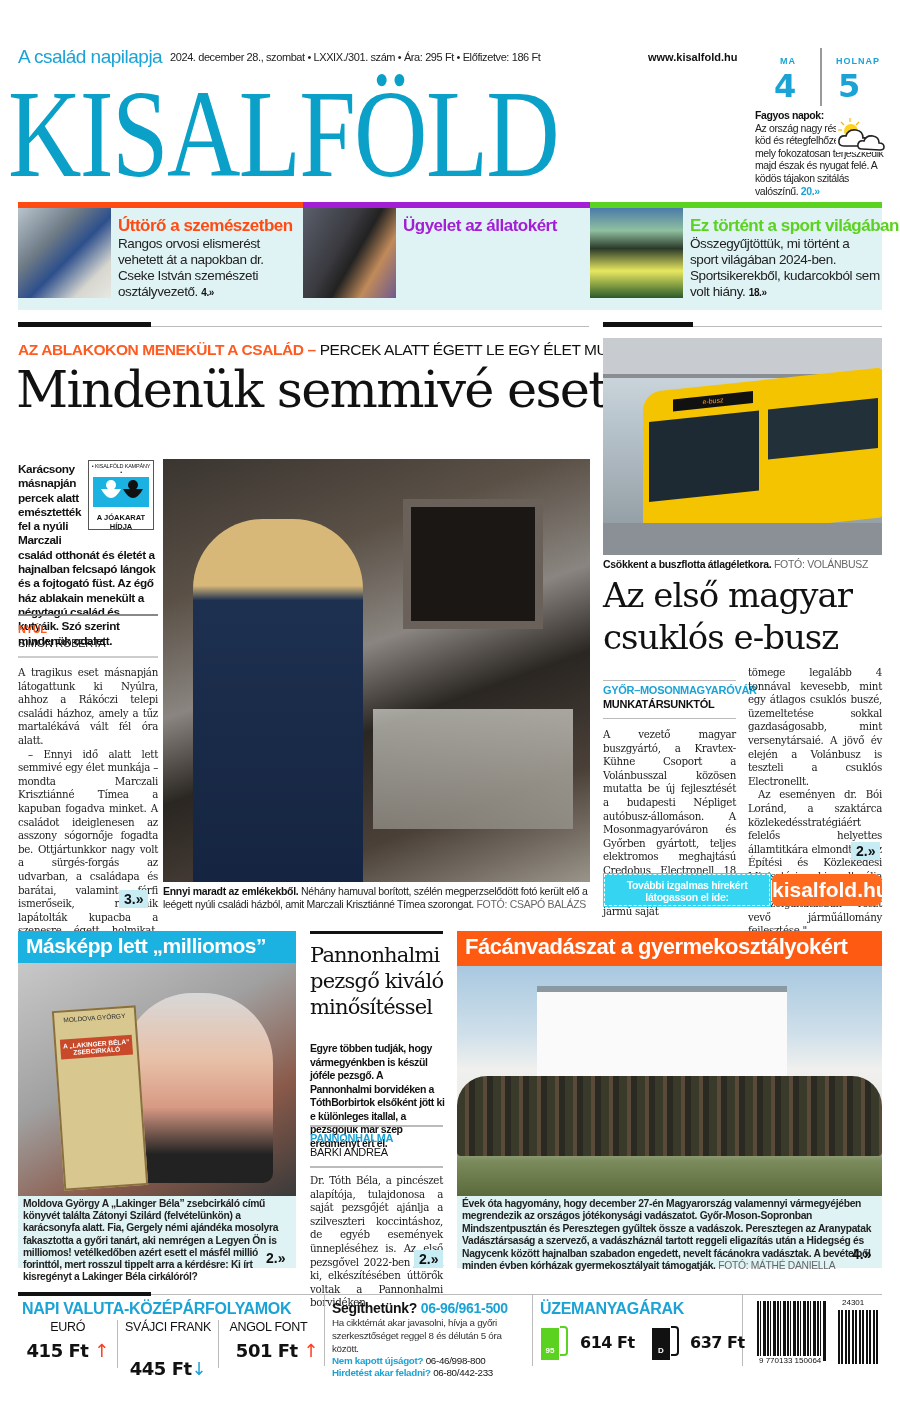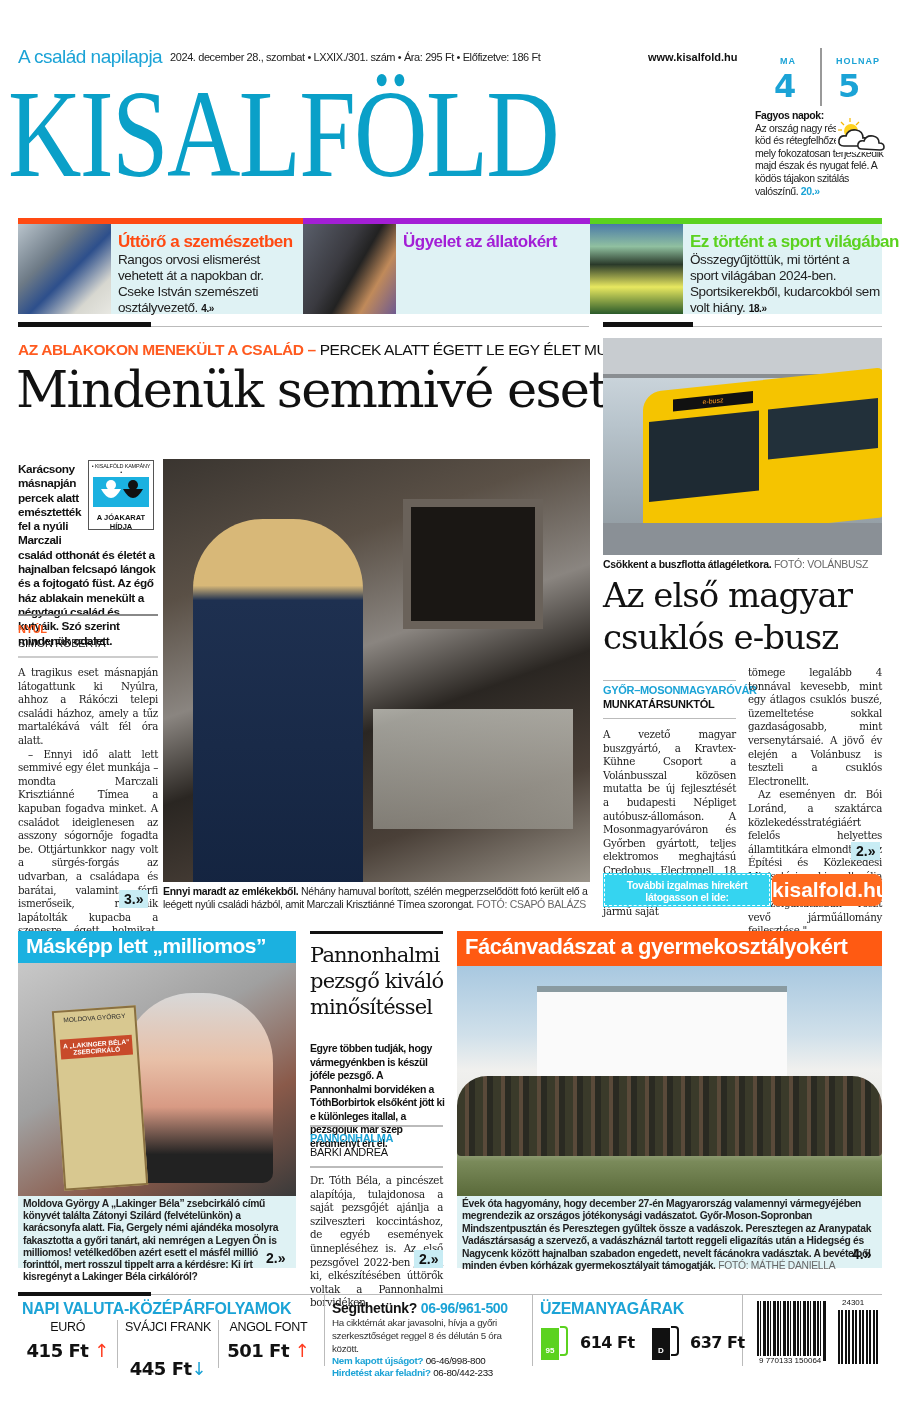--- a/index.html
+++ b/index.html
@@ -14,21 +14,21 @@
 #url{left:648px;top:51px;font-size:11px;font-weight:bold;color:#111}
 #masthead{left:8px;top:76px;font-family:"Liberation Serif",serif;font-size:124px;line-height:118px;color:#0aa0c8;letter-spacing:-2px;transform:scaleX(0.82);transform-origin:left top;white-space:nowrap}
 
 .wx-label{font-size:9px;font-weight:bold;color:#1ba3d6;letter-spacing:1px}
 .wx-num{font-family:"DejaVu Sans",sans-serif;font-size:32px;font-weight:bold;color:#1ba3d6;line-height:32px}
 #wx-div{left:820px;top:48px;width:2px;height:58px;background:#999}
 #wx-text{left:755px;top:109px;width:135px;font-size:10.5px;line-height:12.6px;color:#222;letter-spacing:-0.4px}
 #wx-text b{color:#111}
 #wx-icon{left:836px;top:116px;width:52px;height:36px}
 
-.teaser{top:218px;height:96px;background:#dff2f4}
+.teaser{top:202px;height:108px;background:#dff2f4}
 .teaser .bar{position:absolute;left:0;top:0;right:0;height:6px}
 .teaser .img{position:absolute;left:0;top:6px;height:90px}
 .teaser .tt{position:absolute;top:14px;font-size:17px;font-weight:bold;letter-spacing:-0.5px;white-space:nowrap}
 .teaser .tb{position:absolute;top:34px;font-size:13.5px;line-height:16px;color:#222;letter-spacing:-0.4px}
 .pg{font-weight:bold;font-size:10px;color:#111}
 
 #kicker{left:18px;top:341px;font-size:15.5px;font-weight:bold;letter-spacing:-0.4px;white-space:nowrap}
 #kicker .red{color:#ff5a1f}
 #kicker .blk{font-weight:normal;color:#111}
 #headline{left:16px;top:360px;font-family:"DejaVu Serif",serif;font-size:51px;letter-spacing:-1.8px;white-space:nowrap;color:#111}
@@ -220,21 +220,21 @@
   <div style="flex:1;border-right:1px solid #bbb">
     <div class="cur-name cond">EURÓ</div>
     <div class="cur-val" style="text-align:center;margin-top:6px"><span>415 Ft</span> <span class="up">↑</span></div>
   </div>
   <div style="flex:1;border-right:1px solid #bbb">
     <div class="cur-name cond">SVÁJCI FRANK</div>
     <div class="cur-val" style="text-align:center;margin-top:24px"><span>445 Ft</span><span class="down">↓</span></div>
   </div>
   <div style="flex:1">
     <div class="cur-name cond">ANGOL FONT</div>
-    <div class="cur-val" style="text-align:center;margin-top:6px"><span>501 Ft</span> <span class="up">↑</span></div>
+    <div class="cur-val" style="text-align:right;margin-top:6px"><span>501 Ft</span> <span class="up">↑</span></div>
   </div>
 </div>
 
 <div class="abs" style="left:332px;top:1300px;width:196px">
   <div style="font-size:14px;font-weight:bold;letter-spacing:-0.3px"><span>Segíthetünk?</span> <span class="blue">06-96/961-500</span></div>
   <div class="cond" style="font-size:9.8px;line-height:13px;color:#333">Ha cikktémát akar javasolni, hívja a győri szerkesztőséget reggel 8 és délután 5 óra között.</div>
   <div class="cond" style="font-size:9.8px;line-height:12px"><b class="blue">Nem kapott újságot?</b><span> 06-46/998-800</span></div>
   <div class="cond" style="font-size:9.8px;line-height:12px"><b class="blue">Hirdetést akar feladni?</b><span> 06-80/442-233</span></div>
 </div>
 

